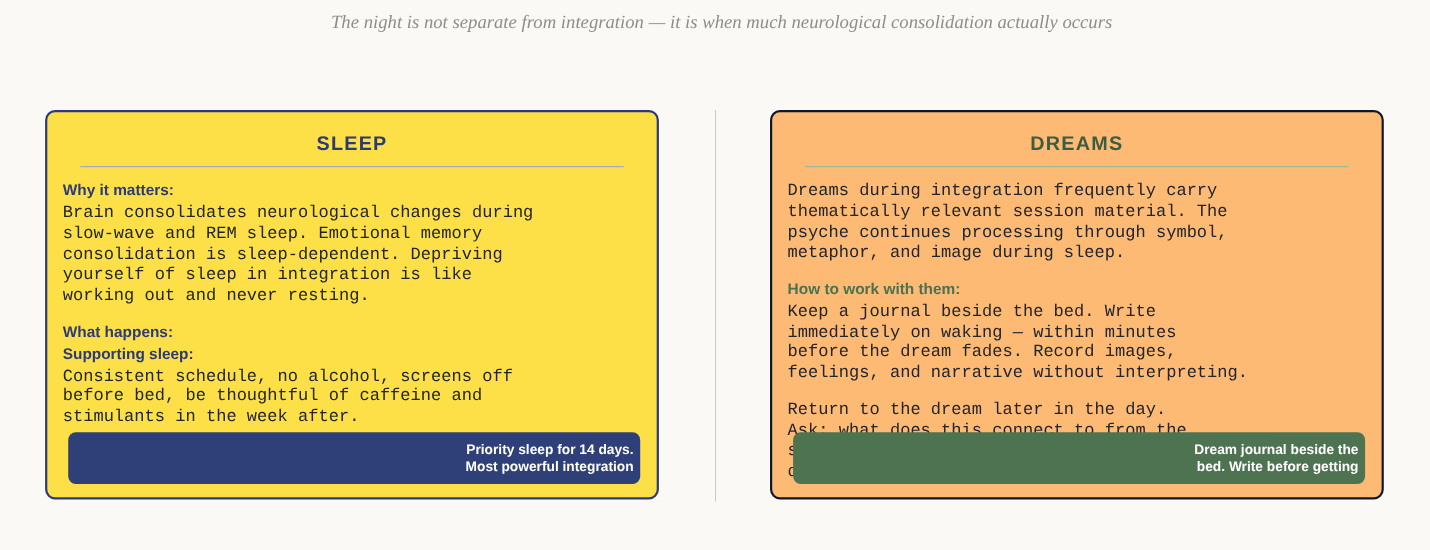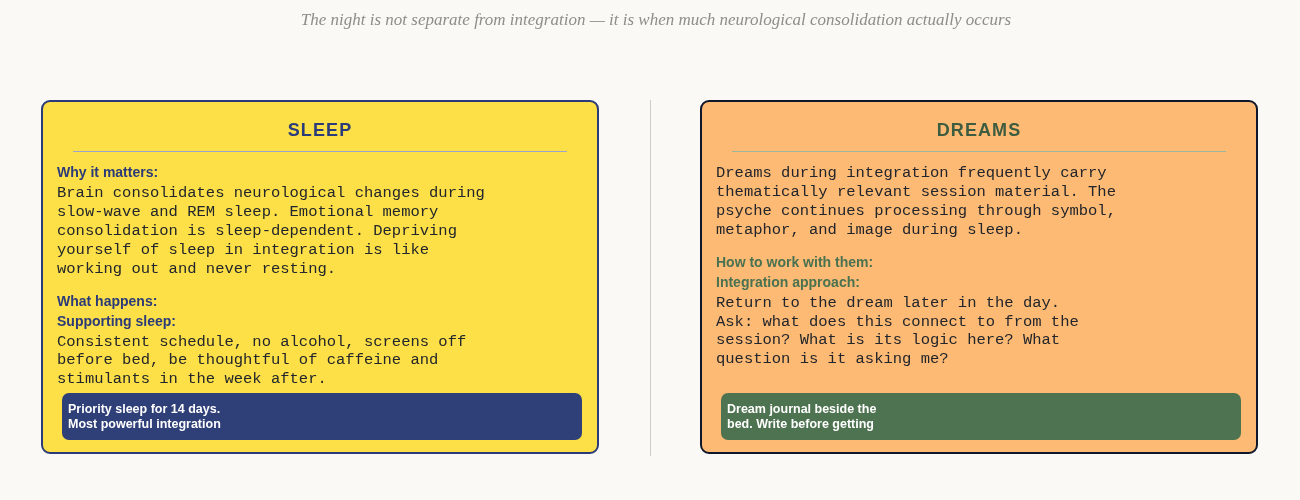--- a/index.html
+++ b/index.html
@@ -109,21 +109,21 @@
     margin: 0 0 14px 0;
     white-space: pre-line;
   }
   .banner {
     position: absolute;
     bottom: 12px;
     left: 19px;
     width: 520px;
     box-sizing: border-box;
     border-radius: 7px;
-    text-align: left;
+    text-align: right;
     font-family: "Liberation Sans", sans-serif;
     font-size: 12.5px;
     font-weight: bold;
     color: #ffffff;
     line-height: 1.15;
     padding: 9px 6px;
     white-space: pre-line;
   }
   .banner-sleep { background: #2f3f78; }
   .banner-dreams { background: #4e7350; }
@@ -168,23 +168,26 @@
       <div class="panel-header">DREAMS</div>
       <div class="panel-body">
         <div>
           <div class="section-text">Dreams during integration frequently carry
 thematically relevant session material. The
 psyche continues processing through symbol,
 metaphor, and image during sleep.</div>
         </div>
         <div>
           <div class="section-label">How to work with them:</div>
+          <div class="section-text">Keep a journal beside the bed. Write
+immediately on waking — within minutes
+before the dream fades. Record images,
+feelings, and narrative without interpreting.</div>
         </div>
         <div>
-          <div class="section-label">Integration approach:</div>
           <div class="section-text">Return to the dream later in the day.
 Ask: what does this connect to from the
 session? What is its logic here? What
 question is it asking me?</div>
         </div>
       </div>
       <div class="banner banner-dreams">Dream journal beside the
 bed. Write before getting</div>
     </div>
 

